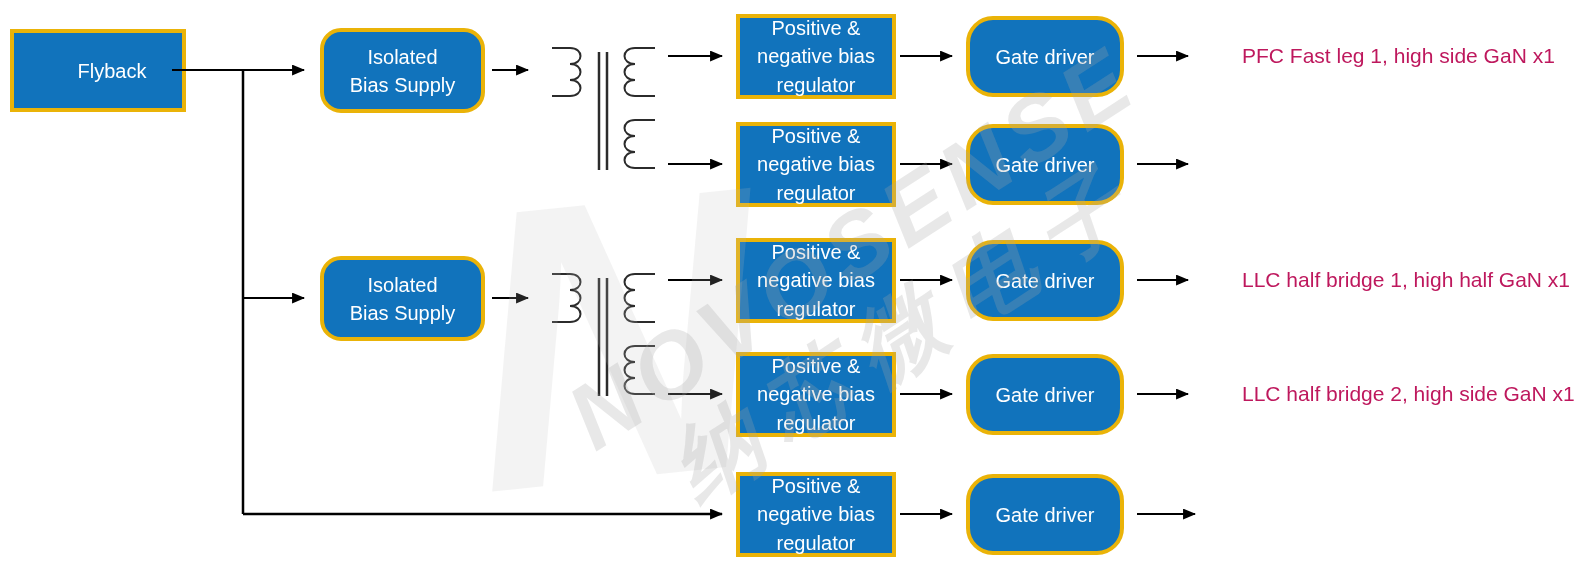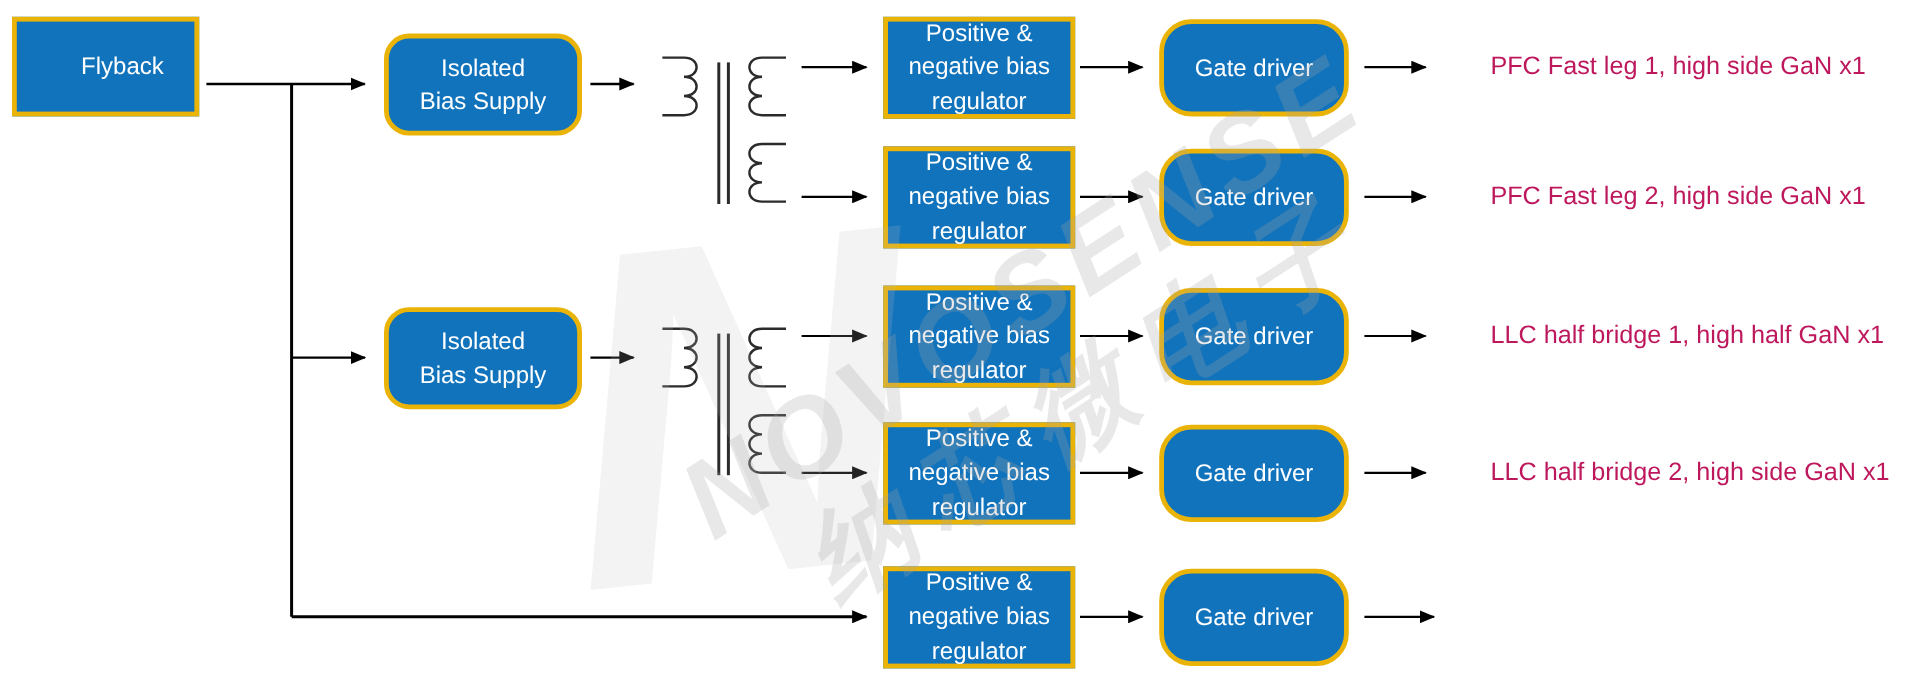--- a/index.html
+++ b/index.html
@@ -14,21 +14,21 @@
     position:absolute;
     background:#1173BC;
     border:4px solid #eab308;
     box-sizing:border-box;
     color:#ffffff;
     display:flex;align-items:center;justify-content:center;
     text-align:center;
     font-size:20px;line-height:1.4;
   }
   .node .inner{display:block;}
-  .flyback{left:10px;top:14px;width:156px;height:83px;padding-left:28px;}
+  .flyback{left:10px;top:29px;width:176px;height:83px;padding-left:28px;}
   .ibs{left:320px;width:165px;height:85px;border-radius:21px;}
   .ibs .inner{max-width:112px;}
   .ibs1{top:28px;}
   .ibs2{top:256px;}
   .reg{left:736px;width:160px;height:85px;}
   .reg .inner{max-width:132px;line-height:1.42;}
   .gate{left:966px;width:158px;height:81px;border-radius:27px;} 
   .out-label{
     position:absolute;left:1206px;height:30px;
     display:flex;align-items:center;
@@ -97,21 +97,20 @@
       <span class="inner">Gate driver</span>
     </div>
   <div class="node gate" style="top:354px">
       <span class="inner">Gate driver</span>
     </div>
   <div class="node gate" style="top:474px">
       <span class="inner">Gate driver</span>
     </div>
 
   <div class="out-label" style="top:41px">PFC Fast leg 1, high side GaN x1</div>
-  <div class="out-label" style="top:149px">PFC Fast leg 2, high side GaN x1</div>
   <div class="out-label" style="top:265px">LLC half bridge 1, high half GaN x1</div>
   <div class="out-label" style="top:379px">LLC half bridge 2, high side GaN x1</div>
 
   <svg id="wires" width="1589" height="579" viewBox="0 0 1589 579">
     <defs>
       <marker id="ah" viewBox="0 0 12 10" refX="11" refY="5" markerWidth="13" markerHeight="11" orient="auto" markerUnits="userSpaceOnUse">
         <path d="M0,0 L12,5 L0,10 Z" fill="#000000"></path>
       </marker>
     </defs>
 

